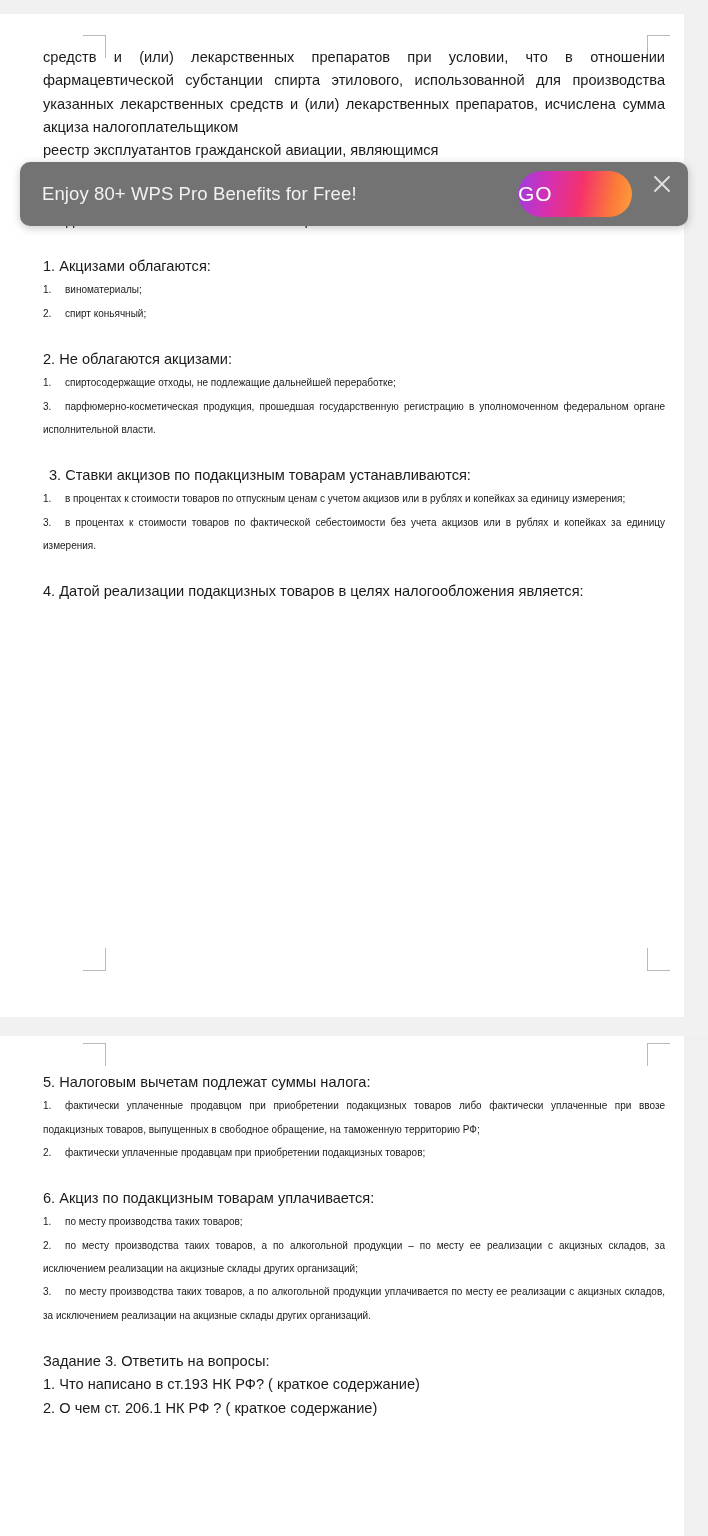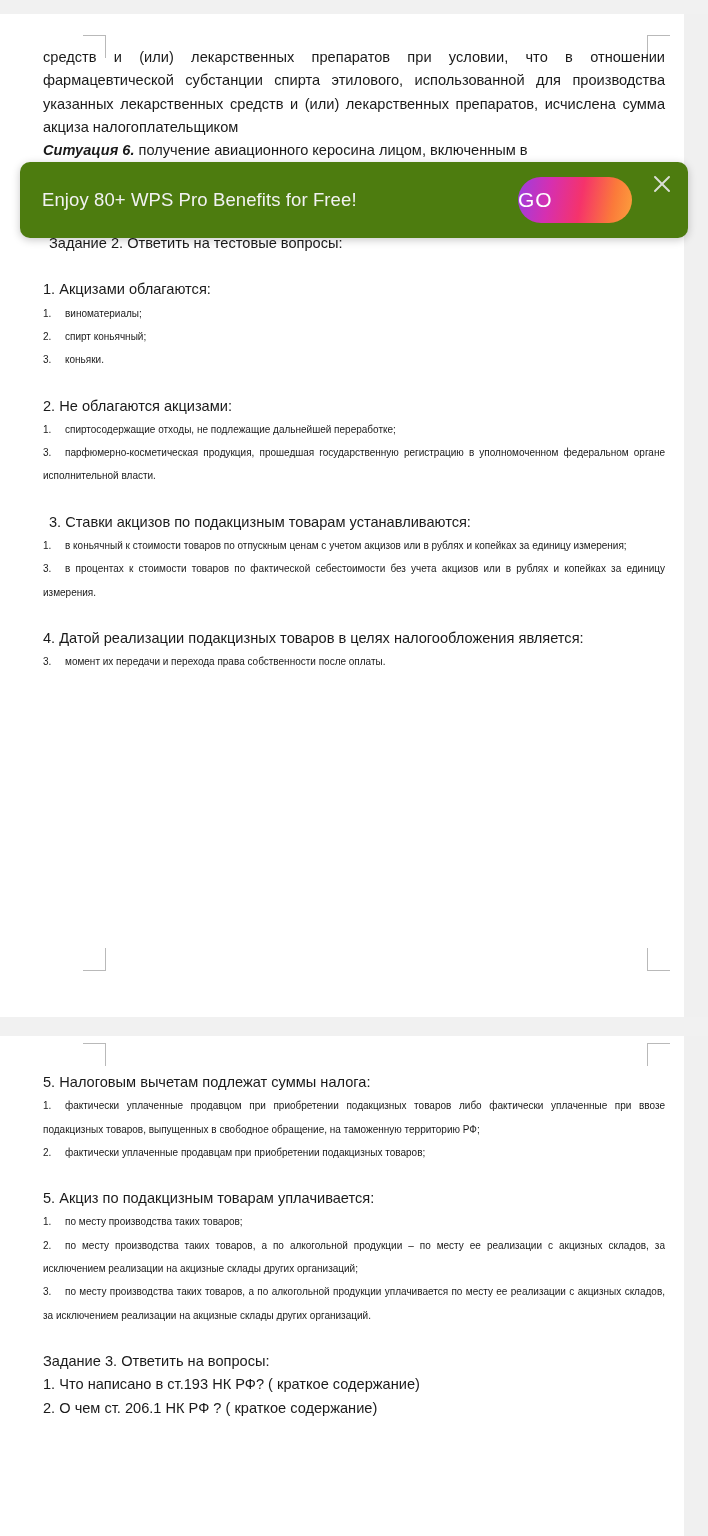--- a/index.html
+++ b/index.html
@@ -101,22 +101,22 @@
     color: #1a1a1a;
   }
   .li .num { display: inline-block; min-width: 22px; }
 
   
   #promo-banner {
     position: absolute;
     left: 20px;
     top: 162px;
     width: 668px;
-    height: 76px;
-    background: #4d7c0f;
+    height: 64px;
+    background: #737373;
     border-radius: 10px;
     box-shadow: 0 2px 8px rgba(0,0,0,0.22);
     z-index: 40;
   }
   #promo-text {
     position: absolute;
     left: 22px;
     top: 50%;
     transform: translateY(-50%);
     font-size: 18.5px;
@@ -164,74 +164,71 @@
   <div class="page" id="page-1">
     <div class="corner tl" id="p1-tl"></div>
     <div class="corner tr" id="p1-tr"></div>
     <div class="corner bl" id="p1-bl"></div>
     <div class="corner br" id="p1-br"></div>
 
     <div class="doc" id="doc-1">
 
       <p class="p">средств и (или) лекарственных препаратов при условии, что в отношении фармацевтической субстанции спирта этилового, использованной для производства указанных лекарственных средств и (или) лекарственных препаратов, исчислена сумма акциза налогоплательщиком</p>
 
-      <p class="p nojust"><span class="bi">Ситуация 6.</span><span> получение авиационного керосина лицом, включенным в</span></p>
 
       <p class="p">реестр эксплуатантов гражданской авиации, являющимся</p>
 
       <p class="p nojust">российской организацией.</p>
 
       <div class="spacer"></div>
 
       <p class="p nojust b indent">Задание 2. Ответить на тестовые вопросы:</p>
 
       <div class="spacer"></div>
 
       <p class="p nojust b">1. Акцизами облагаются:</p>
       <p class="li nojust"><span class="num">1.</span><span>виноматериалы;</span></p>
       <p class="li nojust"><span class="num">2.</span><span>спирт коньячный;</span></p>
-      <p class="li nojust"><span class="num">3.</span><span>коньяки.</span></p>
 
       <div class="spacer"></div>
 
       <p class="p nojust b">2. Не облагаются акцизами:</p>
       <p class="li nojust"><span class="num">1.</span><span>спиртосодержащие отходы, не подлежащие дальнейшей переработке;</span></p>
       <p class="li"><span class="num">3.</span><span>парфюмерно-косметическая продукция, прошедшая государственную регистрацию в уполномоченном федеральном органе исполнительной власти.</span></p>
 
       <div class="spacer"></div>
 
       <p class="p nojust b indent">3. Ставки акцизов по подакцизным товарам устанавливаются:</p>
-      <p class="li"><span class="num">1.</span><span>в коньячный к стоимости товаров по отпускным ценам с учетом акцизов или в рублях и копейках за единицу измерения;</span></p>
+      <p class="li"><span class="num">1.</span><span>в процентах к стоимости товаров по отпускным ценам с учетом акцизов или в рублях и копейках за единицу измерения;</span></p>
       <p class="li"><span class="num">3.</span><span>в процентах к стоимости товаров по фактической себестоимости без учета акцизов или в рублях и копейках за единицу измерения.</span></p>
 
       <div class="spacer"></div>
 
       <p class="p b">4. Датой реализации подакцизных товаров в целях налогообложения является:</p>
-      <p class="li nojust"><span class="num">3.</span><span>момент их передачи и перехода права собственности после оплаты.</span></p>
 
     </div>
   </div>
 
   <div class="gap-mid"></div>
 
   <div class="page" id="page-2">
     <div class="corner tl" id="p2-tl"></div>
     <div class="corner tr" id="p2-tr"></div>
 
     <div class="doc" id="doc-2">
 
       <div class="spacer"></div>
 
       <p class="p nojust b">5. Налоговым вычетам подлежат суммы налога:</p>
       <p class="li"><span class="num">1.</span><span>фактически уплаченные продавцом при приобретении подакцизных товаров либо фактически уплаченные при ввозе подакцизных товаров, выпущенных в свободное обращение, на таможенную территорию РФ;</span></p>
       <p class="li"><span class="num">2.</span><span>фактически уплаченные продавцам при приобретении подакцизных товаров;</span></p>
 
       <div class="spacer"></div>
 
-      <p class="p nojust b">5. Акциз по подакцизным товарам уплачивается:</p>
+      <p class="p nojust b">6. Акциз по подакцизным товарам уплачивается:</p>
       <p class="li nojust"><span class="num">1.</span><span>по месту производства таких товаров;</span></p>
       <p class="li"><span class="num">2.</span><span>по месту производства таких товаров, а по алкогольной продукции – по месту ее реализации с акцизных складов, за исключением реализации на акцизные склады других организаций;</span></p>
       <p class="li"><span class="num">3.</span><span>по месту производства таких товаров, а по алкогольной продукции уплачивается по месту ее реализации с акцизных складов, за исключением реализации на акцизные склады других организаций.</span></p>
 
       <div class="spacer"></div>
 
       <p class="p nojust b">Задание 3. Ответить на вопросы:</p>
       <p class="p nojust"><span class="b">1. Что написано в ст.193 НК РФ?</span><span> ( краткое содержание)</span></p>
       <p class="p nojust"><span class="b">2. О чем ст. 206.1 НК РФ ?</span><span> ( краткое содержание)</span></p>
 

